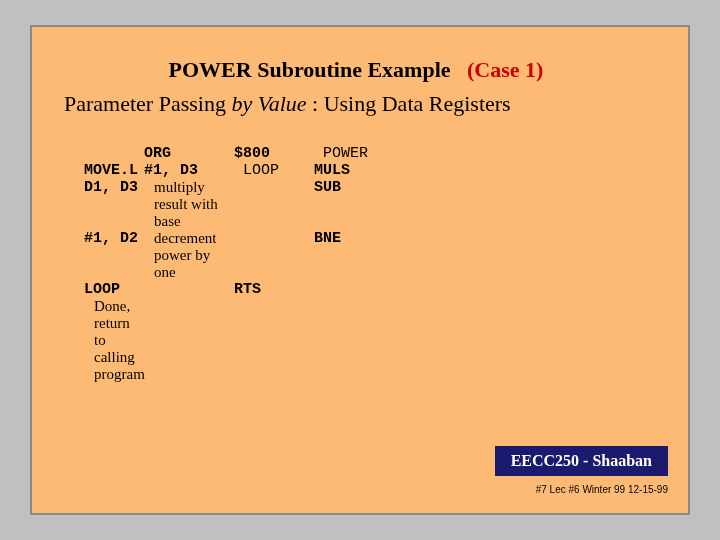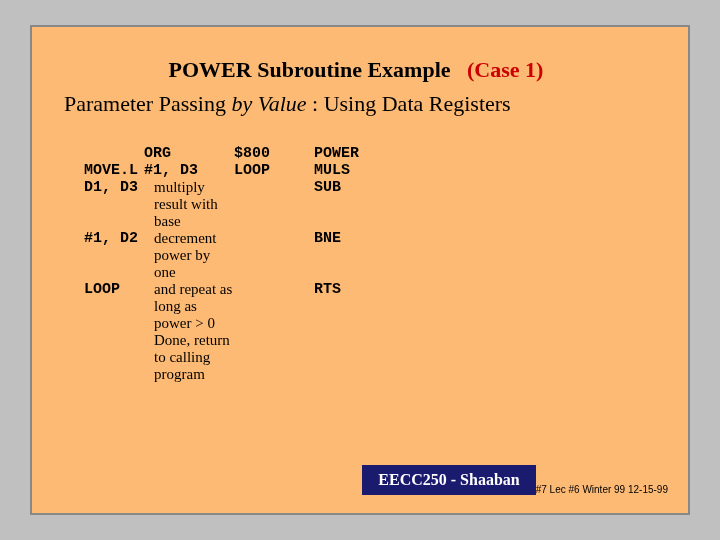--- a/index.html
+++ b/index.html
@@ -43,44 +43,45 @@
     }
     .content-table {
       display: grid;
       grid-template-columns: 60px 90px 80px 1fr;
       font-size: 15px;
       font-family: 'Courier New', Courier, monospace;
       margin-left: 20px;
       color: #000;
     }
     .col-label {
-      font-weight: bold;
+      font-weight: normal;
       color: #000;
       white-space: nowrap;
+      margin-left: 9px;
     }
     .col-instr {
       font-weight: bold;
       color: #000;
     }
     .col-operand {
       font-weight: bold;
       color: #000;
     }
     .col-comment {
       font-family: 'Times New Roman', Times, serif;
       font-size: 15px;
       color: #000;
       padding-left: 10px;
     }
     .footer-bar {
       position: absolute;
       bottom: 18px;
       right: 20px;
       display: flex;
-      flex-direction: row;
+      flex-direction: column;
       align-items: flex-end;
     }
     .footer-badge {
       background: #1a1a6e;
       color: #ffffff;
       font-size: 16px;
       font-weight: bold;
       font-family: 'Times New Roman', Times, serif;
       padding: 4px 14px;
       border: 2px solid #1a1a6e;
@@ -125,21 +126,20 @@
     <span class="col-comment">multiply result with base</span>
 
     <span class="col-label"></span>
     <span class="col-instr">SUB</span>
     <span class="col-operand">#1, D2</span>
     <span class="col-comment">decrement power by one</span>
 
     <span class="col-label"></span>
     <span class="col-instr">BNE</span>
     <span class="col-operand">LOOP</span>
-    <span class="col-comment">and repeat as long as power &gt; 0</span>
 
     <span class="col-label"></span>
     <span class="col-instr">RTS</span>
     <span class="col-operand"></span>
     <span class="col-comment">Done, return to calling program</span>
   </div>
 
   <div class="footer-bar">
     <div class="footer-badge">EECC250 - Shaaban</div>
     <div class="footer-subtitle">#7   Lec #6  Winter 99  12-15-99</div>

